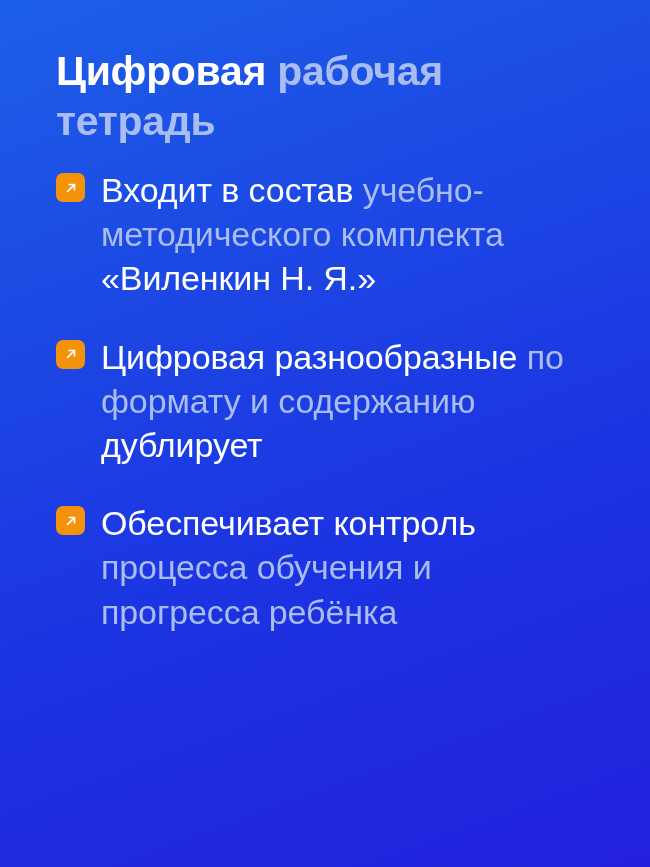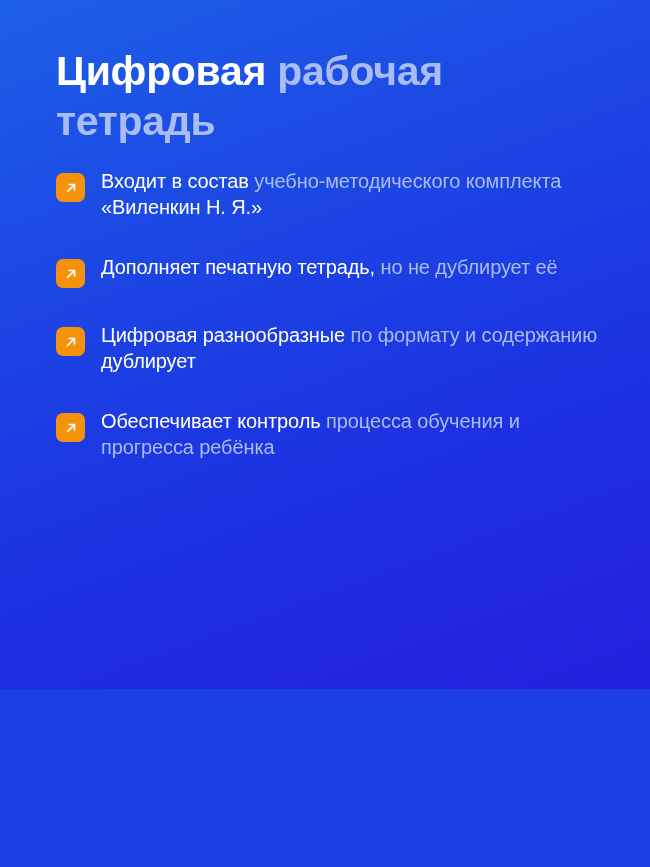--- a/index.html
+++ b/index.html
@@ -9,21 +9,21 @@
   body {
     width: 650px;
     height: 867px;
     font-family: "Liberation Sans", sans-serif;
     background: #1a3fe0;
     overflow: hidden;
   }
   .slide {
     position: relative;
     width: 650px;
-    height: 689px;
+    height: 867px;
     box-sizing: border-box;
     background: linear-gradient(160deg, #1d5fe8 0%, #1c4ae4 28%, #1c33e2 62%, #2320dd 100%);
     padding: 46px 52px 16px 56px;
     overflow: hidden;
   }
   .title {
     margin: 0 0 22px 0;
     font-size: 41px;
     line-height: 1.22;
     font-weight: bold;
@@ -57,21 +57,21 @@
     border-radius: 7px;
     background: #f5920b;
     display: flex;
     align-items: center;
     justify-content: center;
   }
   .marker svg {
     display: block;
   }
   .bullet-text {
-    font-size: 20px;
+    font-size: 34px;
     line-height: 1.30;
     color: #ffffff;
     max-width: 500px;
     letter-spacing: -0.1px;
   }
   .bullet-text .muted {
     color: #a9bdf2;
   }
   .bullet-text .strong {
     color: #ffffff;
@@ -89,29 +89,20 @@
     <li class="bullet">
       <span class="marker">
         <svg width="14" height="14" viewBox="0 0 14 14" aria-hidden="true">
           <path d="M3.6 10.4 L10.2 3.8" stroke="#ffffff" stroke-width="1.7" stroke-linecap="round" fill="none"></path>
           <path d="M5.3 3.5 H10.5 V8.7" stroke="#ffffff" stroke-width="1.7" stroke-linecap="round" stroke-linejoin="round" fill="none"></path>
         </svg>
       </span>
       <span class="bullet-text"><span class="strong">Входит в состав </span><span class="muted">учебно-методического комплекта </span><span class="strong">«Виленкин Н. Я.»</span></span>
     </li>
 
-    <li class="bullet">
-      <span class="marker">
-        <svg width="14" height="14" viewBox="0 0 14 14" aria-hidden="true">
-          <path d="M3.6 10.4 L10.2 3.8" stroke="#ffffff" stroke-width="1.7" stroke-linecap="round" fill="none"></path>
-          <path d="M5.3 3.5 H10.5 V8.7" stroke="#ffffff" stroke-width="1.7" stroke-linecap="round" stroke-linejoin="round" fill="none"></path>
-        </svg>
-      </span>
-      <span class="bullet-text"><span class="strong">Дополняет печатную тетрадь, </span><span class="muted">но не дублирует её</span><span class="strong"></span></span>
-    </li>
 
     <li class="bullet">
       <span class="marker">
         <svg width="14" height="14" viewBox="0 0 14 14" aria-hidden="true">
           <path d="M3.6 10.4 L10.2 3.8" stroke="#ffffff" stroke-width="1.7" stroke-linecap="round" fill="none"></path>
           <path d="M5.3 3.5 H10.5 V8.7" stroke="#ffffff" stroke-width="1.7" stroke-linecap="round" stroke-linejoin="round" fill="none"></path>
         </svg>
       </span>
       <span class="bullet-text"><span class="strong">Цифровая разнообразные </span><span class="muted">по формату и содержанию </span><span class="strong">дублирует</span></span>
     </li>

